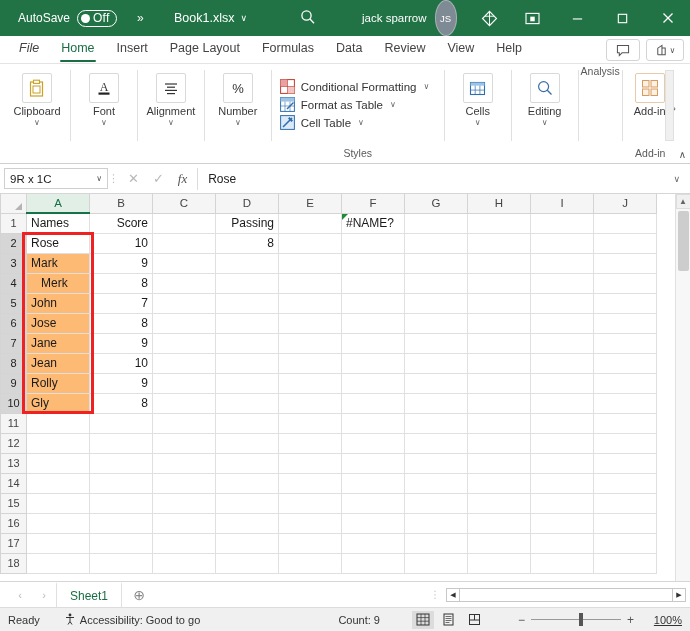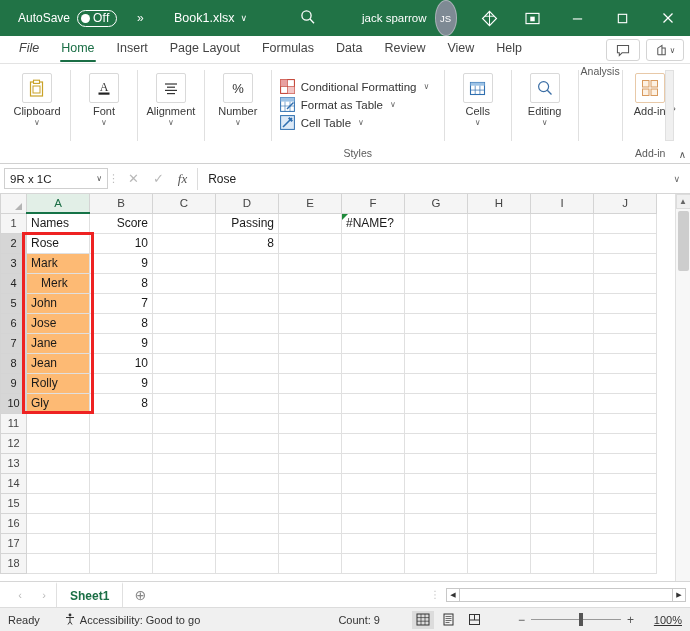--- a/index.html
+++ b/index.html
@@ -165,21 +165,21 @@
     font-size: 8px; color: #666; background: #f0f0f0; border: 1px solid #dcdcdc; }
   .vs-thumb { width: 11px; height: 60px; background: #cdcdcd; border-radius: 2px; margin-top: 2px; }
 
   
   .sheetbar {
     height: 26px; flex: 0 0 26px; display: flex; align-items: center; background: #fff;
     border-top: 1px solid #d6d6d6; padding-left: 8px; gap: 0;
   }
   .navarrow { width: 24px; text-align: center; font-size: 11px; color: #b9b9b9; }
   .sheettab {
-    font-size: 12px; color: #1a6e45; font-weight: bold; padding: 0 13px; height: 25px;
+    font-size: 12px; color: #1a6e45; font-weight: normal; padding: 0 13px; height: 25px;
     line-height: 25px; border: 1px solid #e0e0e0; border-bottom: none; background: #fff;
     border-top: 2px solid #fff;
   }
   .addsheet { width: 34px; text-align: center; color: #888; font-size: 14px; }
   .hgrip { margin-left: auto; color: #c4c4c4; font-size: 10px; padding: 0 6px; letter-spacing: 0; }
   .hscroll { display: flex; align-items: center; width: 240px; margin-right: 4px; }
   .hs-btn { width: 14px; height: 14px; border: 1px solid #c8c8c8; background: #fff; display: flex;
     align-items: center; justify-content: center; font-size: 7px; color: #333; }
   .hs-track { flex: 1; height: 14px; border: 1px solid #c8c8c8; border-left: none; border-right: none; background: #fff; }
 

